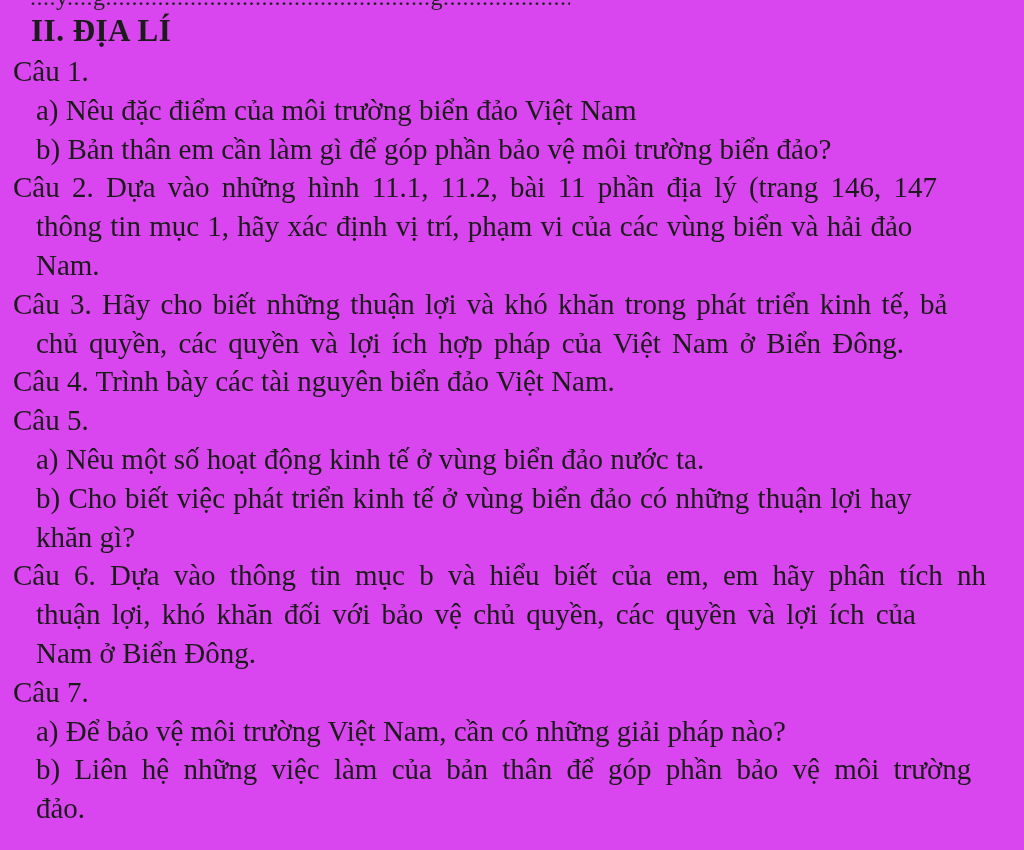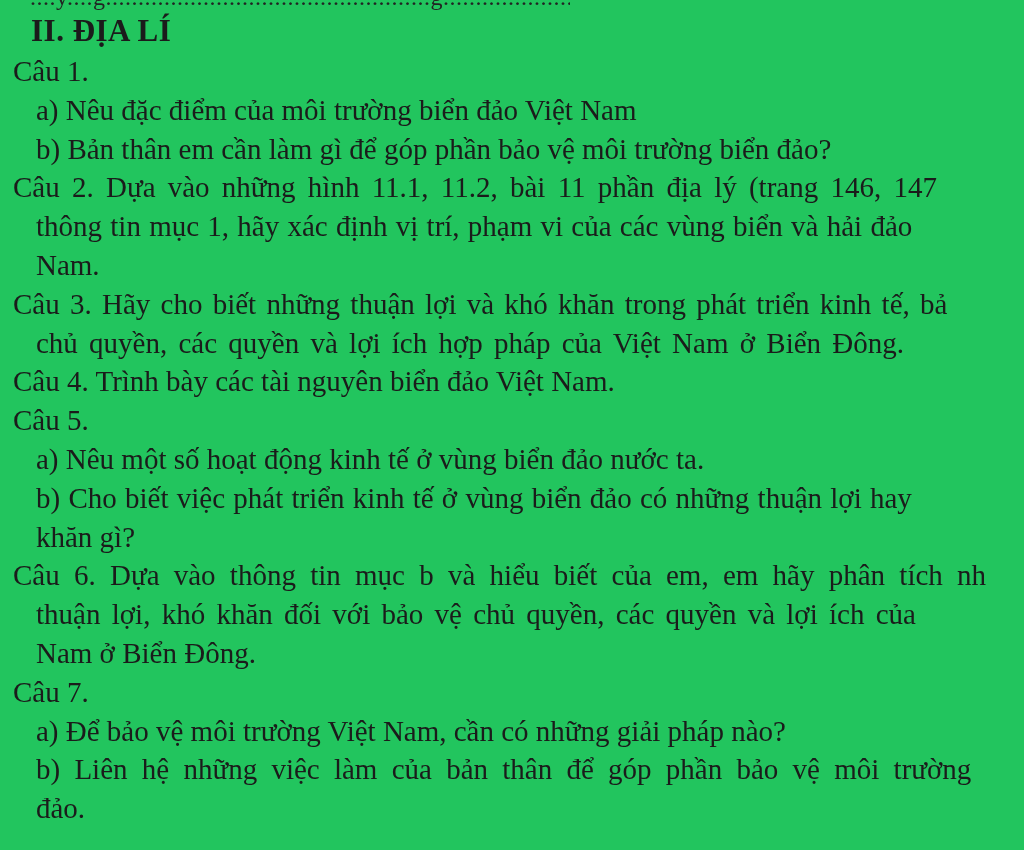--- a/index.html
+++ b/index.html
@@ -7,21 +7,21 @@
     padding: 0;
     background: #ffffff;
     width: 1024px;
     height: 850px;
     overflow: hidden;
   }
   .page {
     position: relative;
     width: 1024px;
     height: 850px;
-    background: #22c55e;
+    background: #d946ef;
     font-family: "Liberation Serif", serif;
     color: #1b1b1b;
     overflow: hidden;
   }
   
   .dotline {
     position: absolute;
     top: 0;
     left: 30px;
     width: 540px;

